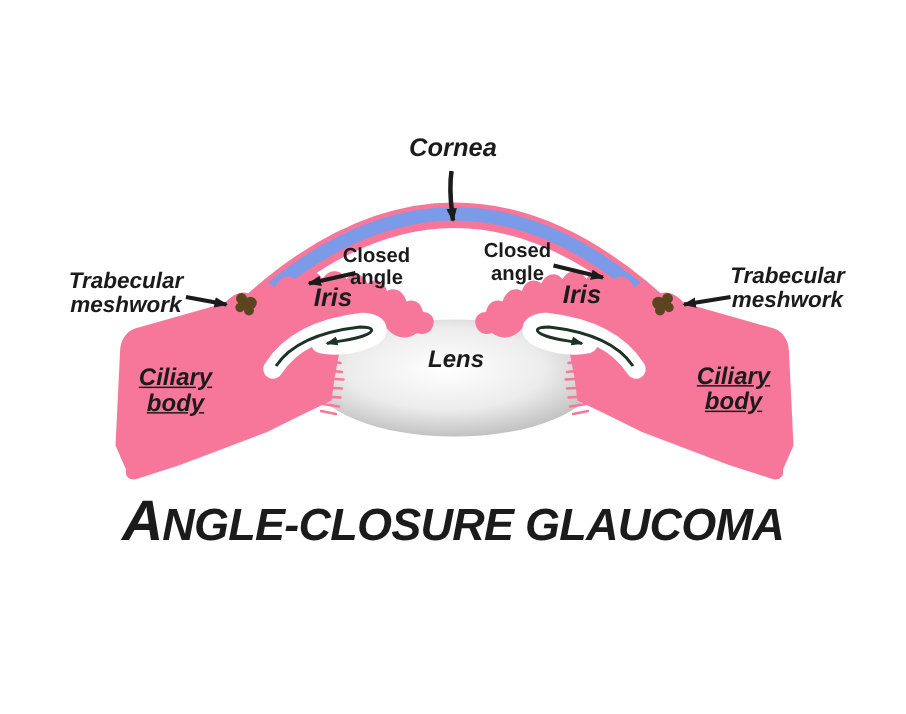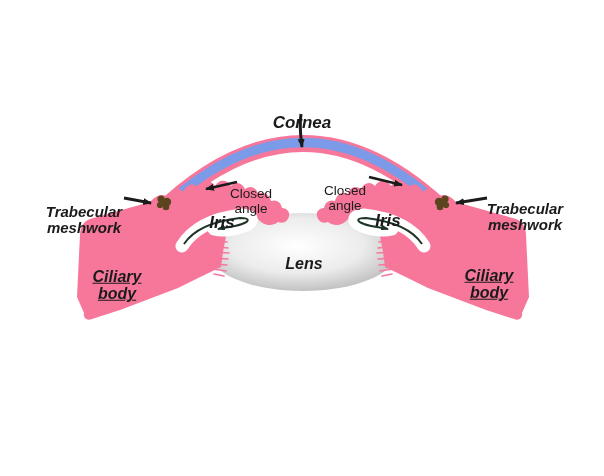--- a/index.html
+++ b/index.html
@@ -5,25 +5,24 @@
   html,body{margin:0;padding:0;background:#fff;}
   #stage{
     position:relative;width:604px;height:476px;background:var(--background,#fff);
     font-family:"Liberation Sans",sans-serif;overflow:hidden;
   }
   #art{position:absolute;left:0;top:0;}
   .lbl{
     position:absolute;transform:translate(-50%,-50%);
     color:var(--label-black,#1b1b1b);text-align:center;line-height:1.08;
     white-space:normal;
-    margin-top:24px;
   }
   .bold-it{font-weight:bold;font-style:italic;}
   .lbl-cornea{font-size:17px;}
-  .lbl-closed{font-size:13.5px;width:62px;font-weight:400;font-style:normal;}
+  .lbl-closed{font-size:13.5px;width:62px;font-weight:700;font-style:normal;}
   .lbl-trab{font-size:15px;width:86px;text-align:center;}
   .lbl-iris{font-size:17px;}
   .lbl-ciliary{font-size:16px;width:62px;text-decoration:underline;}
   .lbl-lens{font-size:16px;}
   .title{
     position:absolute;left:0;right:0;top:327px;text-align:center;
     color:var(--label-black,#1b1b1b);font-weight:bold;font-style:italic;
     font-size:30px;letter-spacing:-0.5px;
   }
   .title .lead{font-size:38px;}
@@ -129,13 +128,16 @@
   <div class="lbl bold-it lbl-trab" style="left:525px;top:193px;">Trabecular meshwork</div>
 
   <div class="lbl bold-it lbl-iris" style="left:222px;top:199px;">Iris</div>
   <div class="lbl bold-it lbl-iris" style="left:388px;top:197px;">Iris</div>
 
   <div class="lbl bold-it lbl-ciliary" style="left:117px;top:261px;">Ciliary body</div>
   <div class="lbl bold-it lbl-ciliary" style="left:489px;top:260px;">Ciliary body</div>
 
   <div class="lbl bold-it lbl-lens" style="left:304px;top:240px;">Lens</div>
 
+  <div class="title">
+    <span class="lead">A</span><span>NGLE-CLOSURE GLAUCOMA</span>
+  </div>
 </div>
 
 </body></html>

